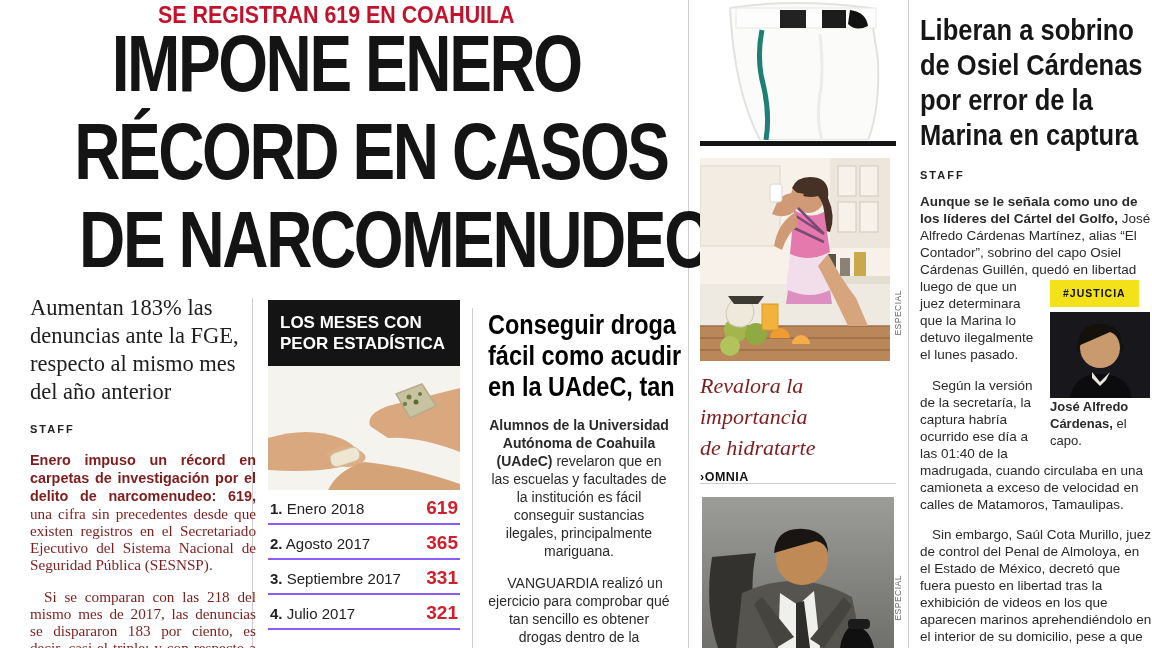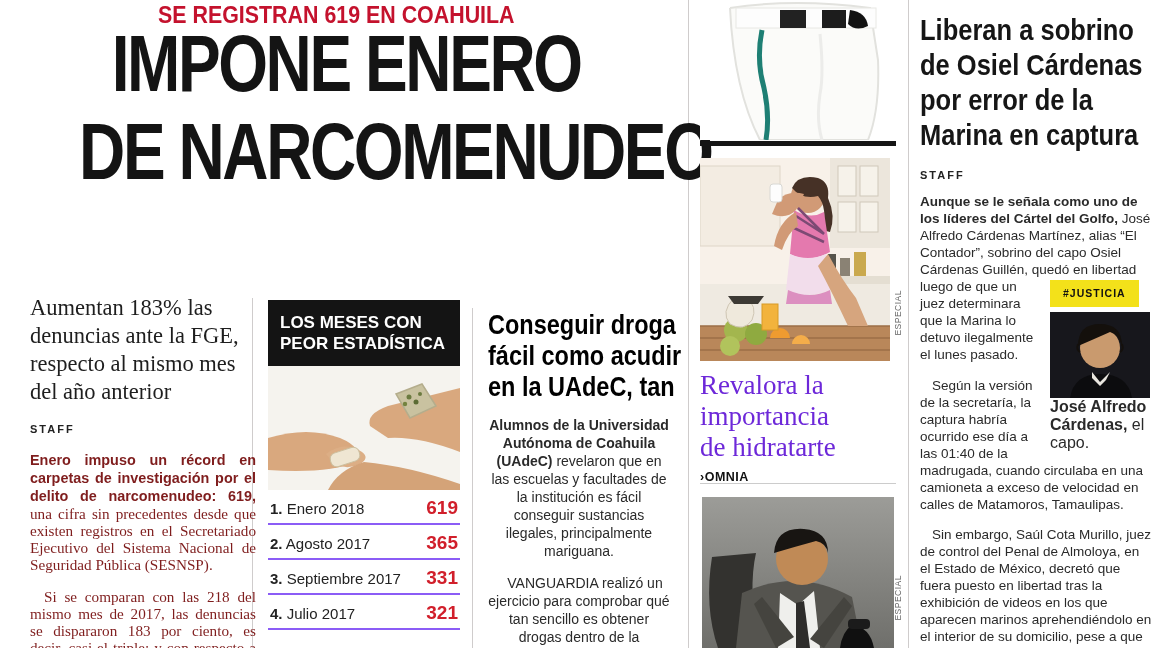--- a/index.html
+++ b/index.html
@@ -44,50 +44,51 @@
   .small-body b{font-weight:800;}
   .sp-indent{text-indent:12px;}
 
   
   .pants{position:absolute;left:700px;top:0;width:196px;height:140px;}
   .blackbar{position:absolute;left:700px;top:141px;width:196px;height:5px;background:#151515;}
   .woman{position:absolute;left:700px;top:158px;width:190px;height:203px;}
   .vcredit{position:absolute;writing-mode:vertical-rl;transform:rotate(180deg);
            font-size:8.5px;color:#666;letter-spacing:.5px;}
   .omnia{position:absolute;left:700px;top:370px;width:205px;}
-  .omnia .hl3{font-family:"Liberation Serif",serif;font-size:27px;line-height:31px;color:#6d28d9;}
+  .omnia .hl3{font-family:"Liberation Serif",serif;font-size:22px;line-height:31px;color:#7f1d1d;font-style:italic;}
   .omnia-sec{font-size:12.5px;font-weight:800;letter-spacing:.5px;margin-top:7px;color:#111;}
   .man{position:absolute;left:702px;top:497px;width:192px;height:151px;}
 
   
   .marina{position:absolute;left:920px;top:12px;width:232px;}
   .marina .hl4{font-size:30px;line-height:35px;font-weight:800;color:#161616;white-space:nowrap;}
   .marina .hl4 span{display:inline-block;transform:scaleX(.85);transform-origin:left;}
   .marina-body{font-size:13.5px;line-height:17px;color:#2a2a2a;margin-top:12px;}
   .marina-body b{font-weight:800;}
   .just-module{float:right;width:102px;margin:2px 0 4px 8px;}
   .jus-badge{display:inline-block;background:#f3e11a;color:#111;font-size:10.5px;font-weight:800;
              letter-spacing:1px;padding:5px 13px;margin-bottom:5px;}
   .jus-photo{width:100px;height:86px;display:block;}
-  .jus-caption{font-size:16px;line-height:17px;margin-top:6px;}
+  .jus-caption{font-size:13px;line-height:17px;margin-top:6px;}
   .jus-caption .cap-b{font-weight:800;}
 </style>
 </head>
 <body>
 
 <div class="page">
 
   <div class="vline" style="left:252px;top:298px;height:350px;"></div>
   <div class="vline" style="left:472px;top:308px;height:340px;"></div>
   <div class="vline" style="left:688px;top:0;height:648px;"></div>
   <div class="vline" style="left:908px;top:0;height:648px;"></div>
 
   <div class="kicker">SE REGISTRAN 619 EN COAHUILA</div>
   <div class="mainhead">
     <div class="hl"><span>IMPONE ENERO</span></div>
+    <div class="hl"><span>RÉCORD EN CASOS</span></div>
     <div class="hl"><span>DE NARCOMENUDEO</span></div>
   </div>
 
   <div class="left-col">
     <div class="subhead">Aumentan 183% las denuncias ante la FGE, respecto al mismo mes del año anterior</div>
     <div class="staff">STAFF</div>
     <p class="body-serif"><span class="lead-bold">Enero impuso un récord en carpetas de investigación por el delito de narcomenudeo: 619,</span><span> una cifra sin precedentes desde que existen registros en el Secretariado Ejecutivo del Sistema Nacional de Seguridad Pública (SESNSP).</span></p>
     <p class="body-serif p-indent"><span>Si se comparan con las 218 del mismo mes de 2017, las denuncias se dispararon 183 </span><span>por ciento, es decir, casi el triple; y con respecto a las 187 de diciembre pasado, la variación aumenta a 231</span></p>
   </div>
 

